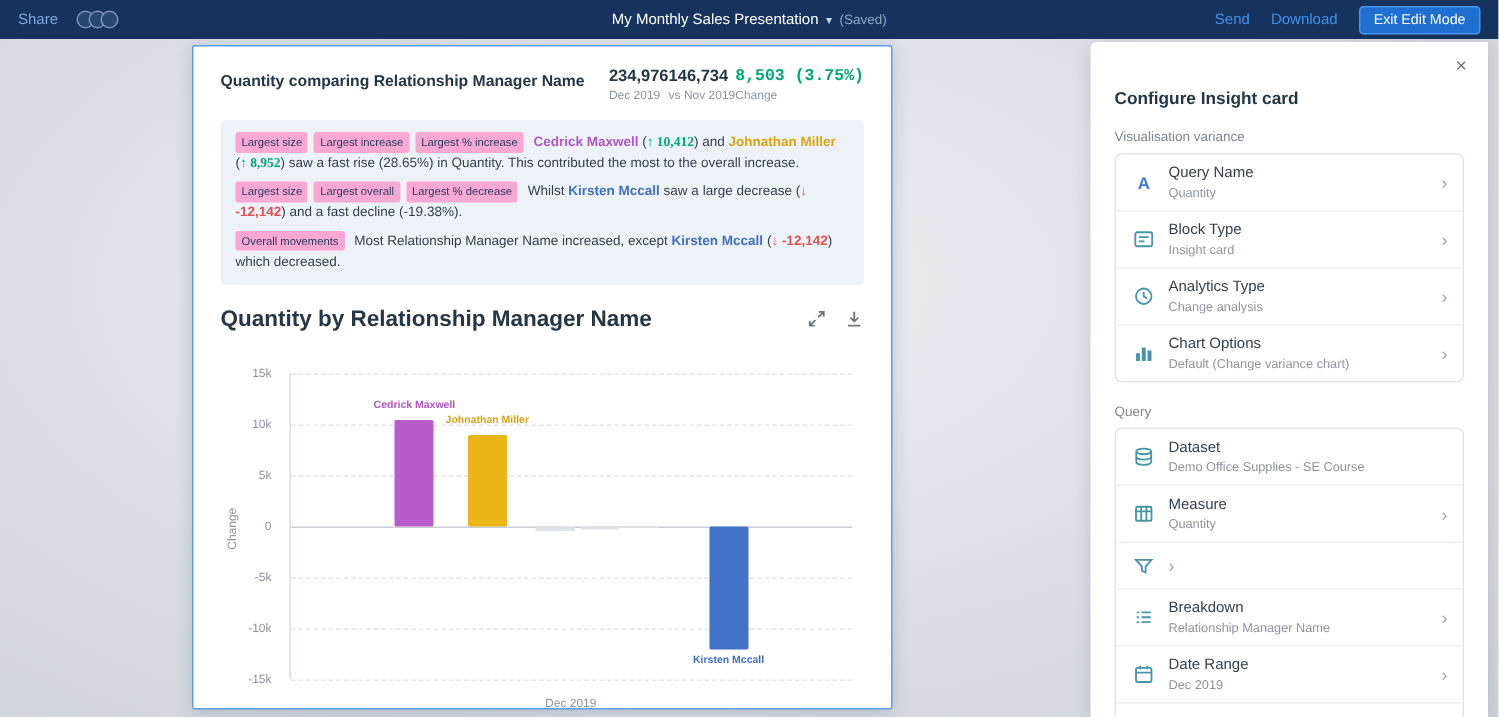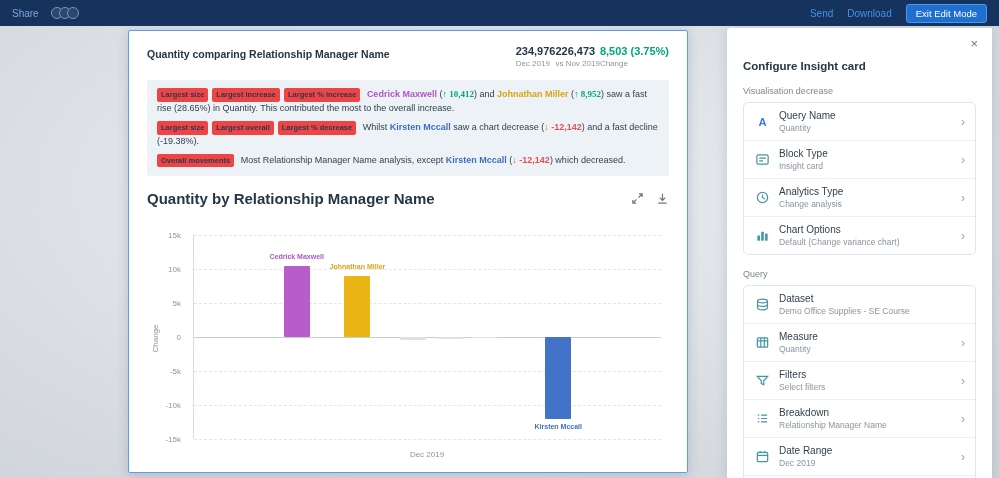--- a/index.html
+++ b/index.html
@@ -25,35 +25,35 @@
   .tb-title { color:#ffffff; font-size:10px; }
   .tb-chev { color:#cbd6e4; font-size:8px; }
   .tb-saved { color:#8fa6c4; font-size:9px; }
   .tb-right { display:flex; align-items:center; gap:14px; }
   .tb-link { color:#3f93ea; cursor:pointer; }
   .tb-btn { background:#1e6fd0; color:#fff; border:1px solid #4a96ea; border-radius:3px;
     font-size:9.5px; padding:3px 9px; cursor:pointer; font-family:"Liberation Sans",sans-serif; }
 
   
   .card {
-    position:absolute; left:128px; top:30px; width:560px; height:443px;
+    position:absolute; left:128px; top:30px; width:467px; height:443px;
     background:#fff; border:1px solid #58a0e8; border-radius:2px;
     box-shadow:0 2px 12px rgba(20,40,80,.18); padding:14px 18px; overflow:hidden;
   }
   .card-head { display:flex; justify-content:space-between; align-items:flex-start; }
   .card-title { font-size:10.5px; font-weight:bold; color:#253746; padding-top:3px; }
   .metrics { display:flex; }
   .metric-value { font-size:11px; font-weight:bold; color:#253746; }
   .metric-label { font-size:8px; color:#8a95a1; margin-top:2px; }
 
   .insights { margin-top:12px; background:#edf2f7; border-radius:3px; padding:8px 10px;
     font-size:9px; color:#33414e; line-height:1.55; }
   .insight-line { margin-bottom:5px; }
   .insight-line:last-child { margin-bottom:0; }
-  .s-tag { background:#ef4444; color:#1f3a57; font-size:7.5px; font-weight:bold;
+  .s-tag { background:#f9a8d4; color:#1f3a57; font-size:7.5px; font-weight:normal;
     padding:1px 4px; border-radius:2px; margin-right:4px; display:inline-block; }
   .s-plain { color:#33414e; }
   .s-purple { color:#b055c8; font-weight:bold; }
   .s-gold { color:#d9a514; font-weight:bold; }
   .s-blue { color:#3f6fc0; font-weight:bold; }
   .s-green { color:#00a878; font-weight:bold;font-family:Liberation Serif, serif; }
   .s-red { color:#e05252; font-weight:bold; }
 
   .chart-head { margin-top:14px; display:flex; justify-content:space-between; align-items:center; }
   .chart-title { font-size:15px; font-weight:bold; color:#253746; }
@@ -94,50 +94,55 @@
 
 <div class="topbar">
   <div class="tb-left">
     <span class="tb-share">Share</span>
     <span class="avatars">
       <span class="av"></span>
       <span class="av"></span>
       <span class="av"></span>
     </span>
   </div>
+  <div class="tb-center">
+    <span class="tb-title">My Monthly Sales Presentation</span>
+    <span class="tb-chev">▾</span>
+    <span class="tb-saved">(Saved)</span>
+  </div>
   <div class="tb-right">
     <span class="tb-link">Send</span>
     <span class="tb-link">Download</span>
     <button class="tb-btn">Exit Edit Mode</button>
   </div>
 </div>
 
 <div class="card">
   <div class="card-head">
     <div class="card-title">Quantity comparing Relationship Manager Name</div>
     <div class="metrics">
         <div class="metric">
           <div class="metric-value" style="color: rgb(37, 55, 70);">234,976</div>
           <div class="metric-label">Dec 2019</div>
         </div>
         <div class="metric">
-          <div class="metric-value" style="color: rgb(37, 55, 70);">226,473</div>
+          <div class="metric-value" style="color: rgb(37, 55, 70);">146,734</div>
           <div class="metric-label">vs Nov 2019</div>
         </div>
         <div class="metric">
-          <div class="metric-value" style="color: rgb(0, 168, 120);">8,503 (3.75%)</div>
+          <div class="metric-value" style="color: rgb(0, 168, 120); font-family: Liberation Mono, monospace;">8,503 (3.75%)</div>
           <div class="metric-label">Change</div>
         </div>
       </div>
   </div>
 
   <div class="insights">
       <div class="insight-line"><span class="s-tag">Largest size</span><span class="s-tag">Largest increase</span><span class="s-tag">Largest % increase</span><span class="s-plain"> </span><span class="s-purple">Cedrick Maxwell</span><span class="s-plain"> (</span><span class="s-green">↑ 10,412</span><span class="s-plain">) and </span><span class="s-gold">Johnathan Miller</span><span class="s-plain"> (</span><span class="s-green">↑ 8,952</span><span class="s-plain">) saw a fast rise (28.65%) in Quantity. This contributed the most to the overall increase.</span></div>
-      <div class="insight-line"><span class="s-tag">Largest size</span><span class="s-tag">Largest overall</span><span class="s-tag">Largest % decrease</span><span class="s-plain"> Whilst </span><span class="s-blue">Kirsten Mccall</span><span class="s-plain"> saw a chart decrease (</span><span class="s-red">↓ -12,142</span><span class="s-plain">) and a fast decline (-19.38%).</span></div>
-      <div class="insight-line"><span class="s-tag">Overall movements</span><span class="s-plain"> Most Relationship Manager Name analysis, except </span><span class="s-blue">Kirsten Mccall</span><span class="s-plain"> (</span><span class="s-red">↓ -12,142</span><span class="s-plain">) which decreased.</span></div>
+      <div class="insight-line"><span class="s-tag">Largest size</span><span class="s-tag">Largest overall</span><span class="s-tag">Largest % decrease</span><span class="s-plain"> Whilst </span><span class="s-blue">Kirsten Mccall</span><span class="s-plain"> saw a large decrease (</span><span class="s-red">↓ -12,142</span><span class="s-plain">) and a fast decline (-19.38%).</span></div>
+      <div class="insight-line"><span class="s-tag">Overall movements</span><span class="s-plain"> Most Relationship Manager Name increased, except </span><span class="s-blue">Kirsten Mccall</span><span class="s-plain"> (</span><span class="s-red">↓ -12,142</span><span class="s-plain">) which decreased.</span></div>
     </div>
 
   <div class="chart-head">
     <div class="chart-title">Quantity by Relationship Manager Name</div>
     <div class="chart-icons">
       <span>
           <svg width="13" height="13" viewBox="0 0 14 14" fill="none" stroke="currentColor" stroke-width="1.3">
             <path d="M8.5 2H12v3.5M12 2 8 6M5.5 12H2V8.5M2 12l4-4"></path>
           </svg>
         </span>
@@ -179,21 +184,21 @@
         <div class="bar-label" style="color: rgb(63, 111, 192); left: 78%; top: calc(90.4733% + 4px);">Kirsten Mccall</div>
       </div>
     <div class="xlab">Dec 2019</div>
   </div>
 </div>
 
 <div class="panel">
   <span class="close">×</span>
   <div class="panel-title">Configure Insight card</div>
   <div id="panel-sections">
-      <div class="section-label">Visualisation decrease</div>
+      <div class="section-label">Visualisation variance</div>
       <div class="box">
         <div class="row">
           <span class="row-icon">
             <svg width="15" height="15" viewBox="0 0 16 16">
               <text x="8" y="12.5" text-anchor="middle" font-size="12" font-family="Liberation Sans, sans-serif" fill="#3a7bd5" font-weight="bold">A</text>
             </svg>
           </span>
           <div class="row-texts">
             <div class="row-title">Query Name</div>
             <div class="row-sub">Quantity</div>
@@ -268,24 +273,20 @@
             <div class="row-sub">Quantity</div>
           </div>
           <span class="row-chev">›</span>
         </div>
         <div class="row">
           <span class="row-icon">
             <svg width="15" height="15" viewBox="0 0 16 16" fill="none" stroke="#4596a8" stroke-width="1.3">
               <path d="M2.5 3.5h11L9.3 8.3v4.2l-2.6-1.3V8.3z"></path>
             </svg>
           </span>
-          <div class="row-texts">
-            <div class="row-title">Filters</div>
-            <div class="row-sub">Select filters</div>
-          </div>
           <span class="row-chev">›</span>
         </div>
         <div class="row">
           <span class="row-icon">
             <svg width="15" height="15" viewBox="0 0 16 16" fill="none" stroke="#4596a8" stroke-width="1.3">
               <path d="M3 4.5h1.5M3 8h1.5M3 11.5h1.5M6.5 4.5H13M6.5 8H13M6.5 11.5H13"></path>
             </svg>
           </span>
           <div class="row-texts">
             <div class="row-title">Breakdown</div>

